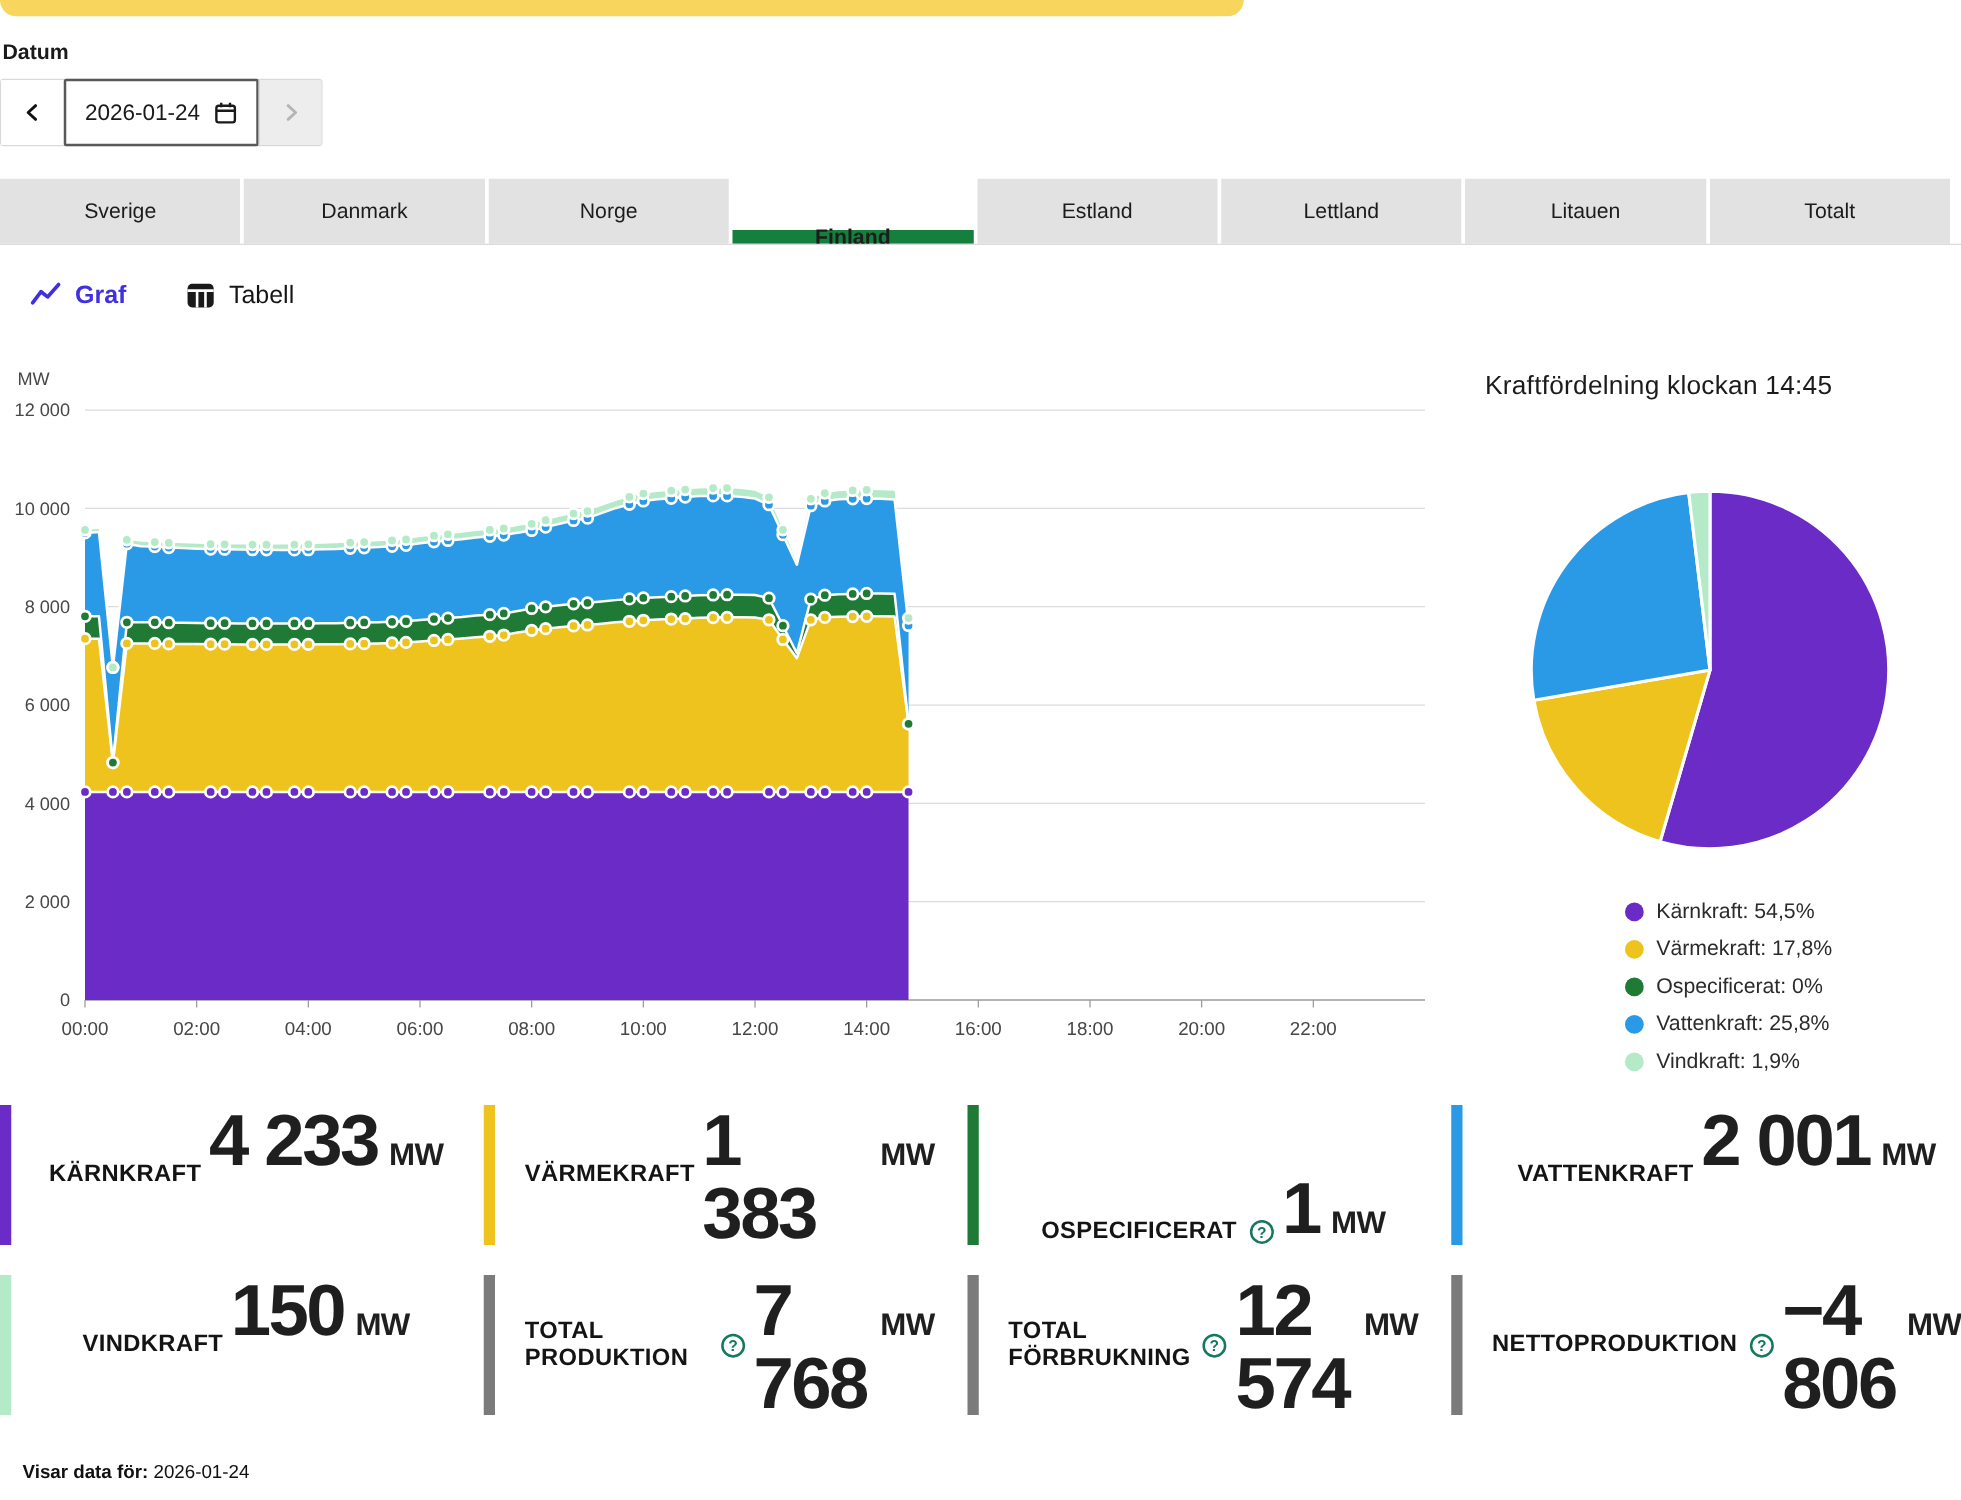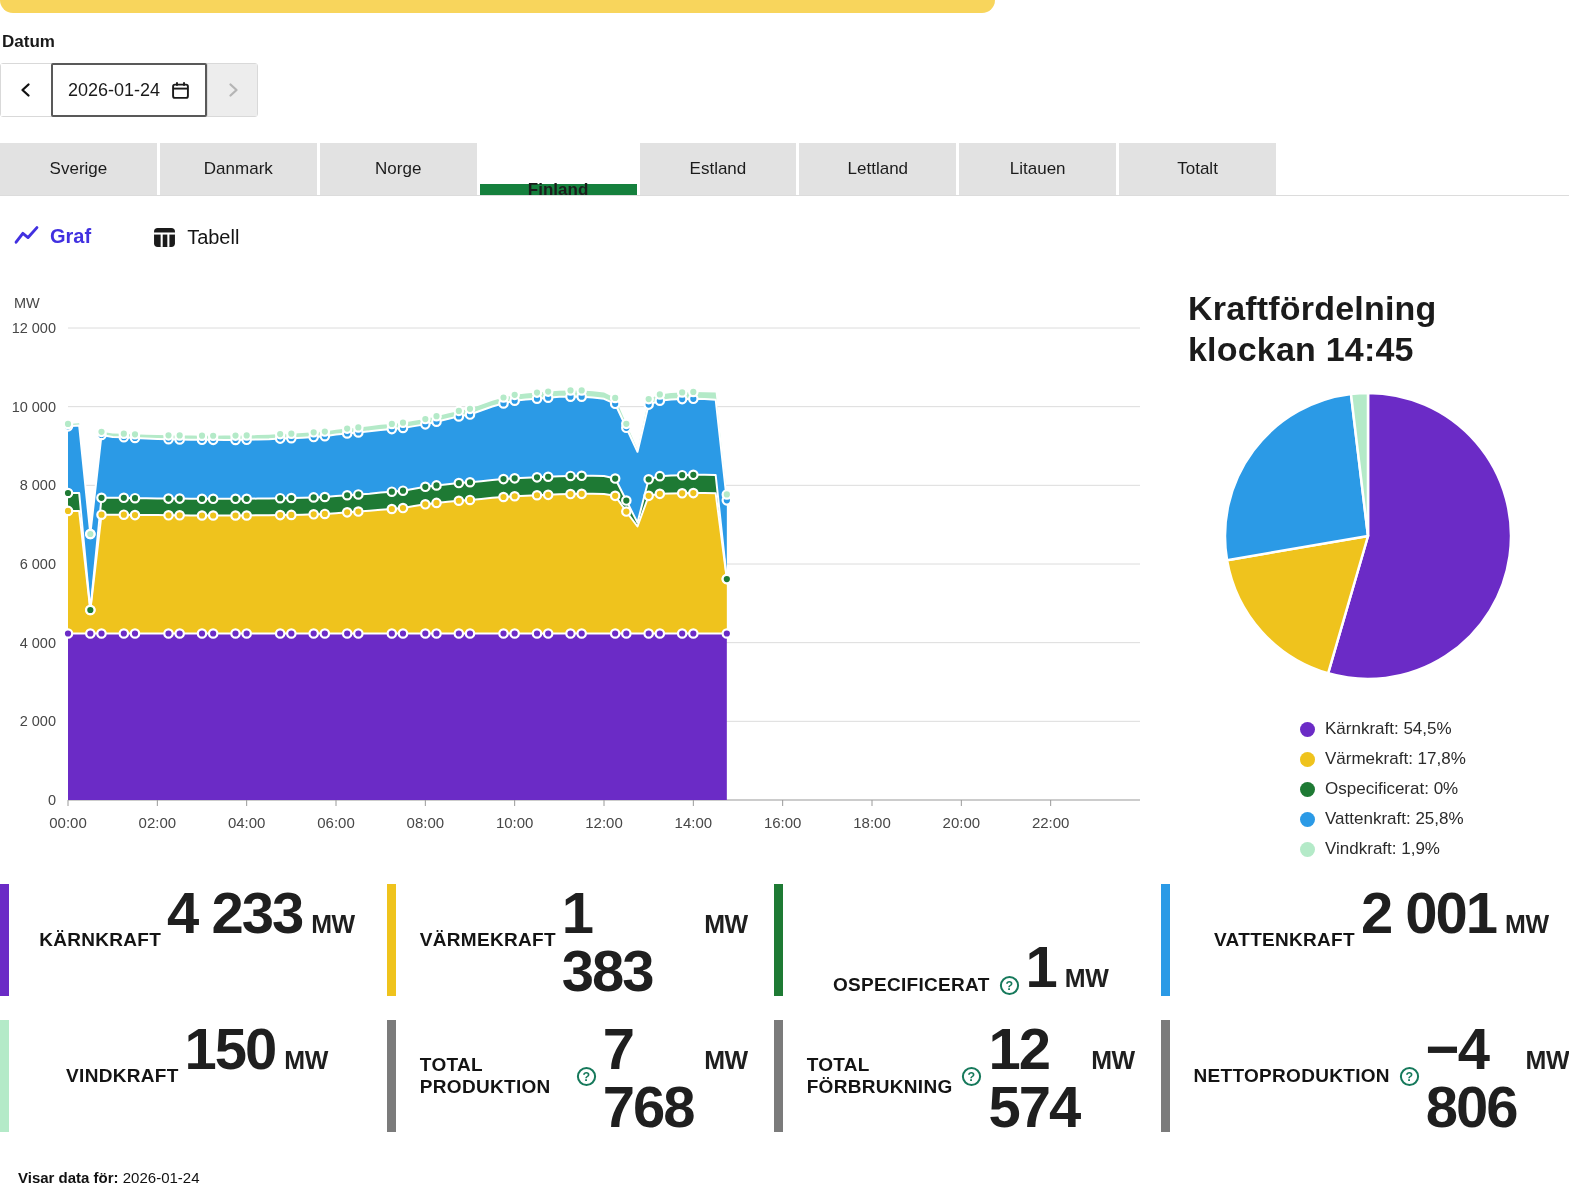--- a/index.html
+++ b/index.html
@@ -7,30 +7,30 @@
     width:1569px;height:1200px;position:relative;overflow:hidden;
     background:#ffffff;color:#1a1a1a;
     font-family:"Liberation Sans",sans-serif;
   }
   .banner{position:absolute;left:0;top:0;width:995px;height:13px;background:#F8D55C;border-radius:0 0 14px 14px;}
   .datum{position:absolute;left:2px;top:32px;font-size:17px;font-weight:bold;}
   .date-control{position:absolute;left:0;top:63px;height:52px;display:flex;align-items:stretch;border:1px solid #d9d9d9;border-radius:3px;background:#fff;}
   .dc-btn{width:50px;display:flex;align-items:center;justify-content:center;background:#fff;border:none;cursor:pointer;padding:0;}
   .dc-btn.next{background:#ededed;border-left:1px solid #d9d9d9;}
   .date-box{width:152px;display:flex;align-items:center;justify-content:center;gap:11px;background:#fff;border:2px solid #595959;border-radius:2px;margin:-1px 0;font-size:18px;cursor:pointer;}
-  .tabs{position:absolute;left:0;top:143px;width:1276px;height:52px;display:flex;gap:3px;}
+  .tabs{position:absolute;left:0;top:143px;width:1560px;height:52px;display:flex;gap:3px;}
   .tab{flex:1;display:flex;align-items:center;justify-content:center;background:#e2e2e2;font-size:17px;color:#1c1c1c;cursor:pointer;}
   .tab.selected{background:#15803d;font-weight:bold;margin-top:41px;}
   .tabs-underline{position:absolute;left:0;top:195px;width:1569px;height:1px;background:#dcdcdc;}
-  .view-toggle{position:absolute;left:14px;top:224px;display:flex;gap:62px;align-items:flex-end;}
+  .view-toggle{position:absolute;left:24px;top:224px;display:flex;gap:48px;align-items:center;}
   .vt-item{display:flex;align-items:center;gap:11px;background:none;border:none;font-size:20px;cursor:pointer;padding:0;font-family:inherit;color:#151515;}
   .vt-item.active .vt-label{color:#4130E0;font-weight:bold;}
   #area-chart{position:absolute;left:0;top:290px;}
   #area-chart text{font-family:"Liberation Sans",sans-serif;fill:#474747;}
-  .pie-title{position:absolute;left:1188px;top:288px;width:320px;font-size:34px;font-weight:bold;line-height:41px;letter-spacing:.2px;color:#1b1b1b;}
+  .pie-title{position:absolute;left:1188px;top:288px;width:320px;font-size:21px;font-weight:normal;line-height:41px;letter-spacing:.2px;color:#1b1b1b;}
   #pie-chart{position:absolute;left:1222px;top:390px;}
   .legend{position:absolute;left:1300px;top:714px;list-style:none;margin:0;padding:0;}
   .legend li{display:flex;align-items:center;gap:10px;height:30px;font-size:17px;color:#2b2b2b;}
   .legend .dot{width:15px;height:15px;border-radius:50%;flex:none;}
   .cards{position:absolute;left:0;top:884px;width:1569px;display:grid;grid-template-columns:repeat(4,1fr);column-gap:26px;row-gap:24px;}
   .card{height:112px;border-left:9px solid #888;padding-left:24px;display:flex;justify-content:center;gap:6px;}
   .card-label{display:flex;align-items:center;gap:9px;font-size:19px;font-weight:bold;letter-spacing:.3px;color:#141414;}
   .card-value{display:flex;align-items:baseline;gap:9px;color:#1f1f1f;}
   .card-value .num{font-size:58px;font-weight:bold;letter-spacing:-2px;line-height:1;}
   .card-value .unit{font-size:25px;font-weight:bold;letter-spacing:-.5px;}

